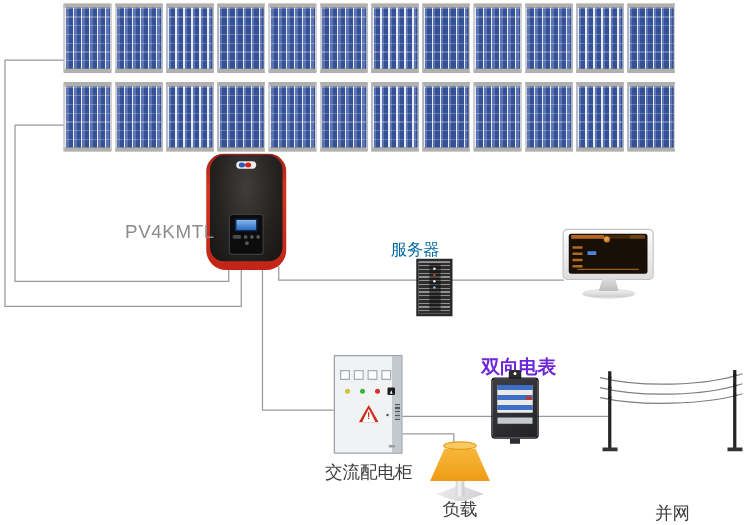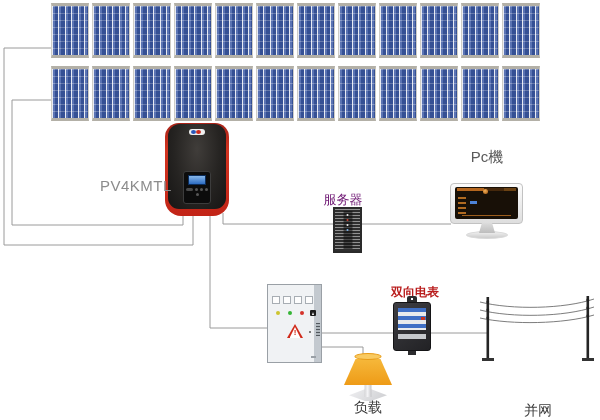--- a/index.html
+++ b/index.html
@@ -37,23 +37,23 @@
   .inv-ctrl{position:absolute;left:50%;transform:translateX(-50%);top:47px;width:26px;height:31px;
     background:#0c0c0c;border:1px solid #3c3c3c;border-radius:3px;}
   .inv-lcd{margin:3px auto 0;width:18px;height:10px;
     background:linear-gradient(180deg,#86b7ea,#2d6cc2);border:1px solid #0b2d5c;box-sizing:border-box;}
   .inv-btns{display:flex;flex-wrap:wrap;justify-content:center;gap:2px;margin-top:3px;}
   .inv-btns i{display:block;width:3px;height:3px;border-radius:50%;background:#575757;}
   .inv-btns i.pill{width:7px;border-radius:2px;background:#4a4a4a;}
   
   .lbl{position:absolute;text-align:center;color:#3c3c3c;font-size:14px;white-space:nowrap;}
   .lbl-pv{left:100px;top:177px;width:72px;color:#8c8c8c;font-size:15px;letter-spacing:.5px;text-align:left;}
-  .lbl-server{left:315px;top:191px;width:56px;font-size:13px;color:#701a75;}
+  .lbl-server{left:304px;top:191px;width:56px;font-size:13px;color:#0369a1;}
   .lbl-pc{left:458px;top:148px;width:58px;font-size:15px;color:#5a5a5a;}
-  .lbl-meter{left:376px;top:284px;width:78px;font-size:12px;font-weight:bold;color:#b91c1c;}
+  .lbl-meter{left:376px;top:284px;width:78px;font-size:15px;font-weight:bold;color:#6d28d9;}
   .lbl-cabinet{left:256px;top:369px;width:78px;}
   .lbl-load{left:342px;top:399px;width:52px;}
   .lbl-grid{left:512px;top:402px;width:52px;}
   
   .server-box{position:absolute;left:333px;top:207px;width:29px;height:46px;box-sizing:border-box;
     background:repeating-linear-gradient(180deg,#919191 0 1px,#2e2e2e 1px 3px);
     border:2px solid #2a2a2a;}
   .server-col{position:absolute;left:50%;transform:translateX(-50%);top:2px;bottom:2px;width:9px;
     background:rgba(15,15,15,.55);display:flex;flex-direction:column;align-items:center;gap:3px;padding-top:3px;box-sizing:border-box;}
   .server-col i{display:block;width:2px;height:2px;border-radius:50%;}
@@ -187,21 +187,20 @@
   <div class="lbl lbl-server">服务器</div>
   <div class="server-box">
     <div class="server-col">
       <i style="background:#eee"></i>
         <i style="background:#d04030"></i>
       <i style="background:#eee"></i>
         <i style="background:#7fb3e8"></i>
     </div>
   </div>
 
-  <div class="lbl lbl-pc">Pc機</div>
   <div class="monitor">
     <div class="mon-frame">
       <div class="mon-screen">
         <div class="scr-bar"></div>
         <div class="scr-logo"></div>
         <div class="scr-items">
           <i style="top:10px"></i>
             <i style="top:15px"></i>
             <i style="top:20px"></i>
             <i style="top:25px"></i>
@@ -225,20 +224,21 @@
       <i style="background:#cdc52f"></i>
         <i style="background:#35b535"></i>
         <i style="background:#d4332a"></i>
     </div>
     <div class="cab-btn"></div>
     <div class="cab-tri"></div>
     <div class="cab-dot"></div>
     <div class="cab-plate"></div>
     <div class="cab-small"></div>
   </div>
+  <div class="lbl lbl-cabinet">交流配电柜</div>
 
   <div class="lbl lbl-meter">双向电表</div>
   <div class="meter">
     <div class="meter-tab"></div>
     <div class="meter-body">
       <div class="meter-plate"></div>
       <div class="meter-lcd"></div>
     </div>
     <div class="meter-foot"></div>
   </div>

